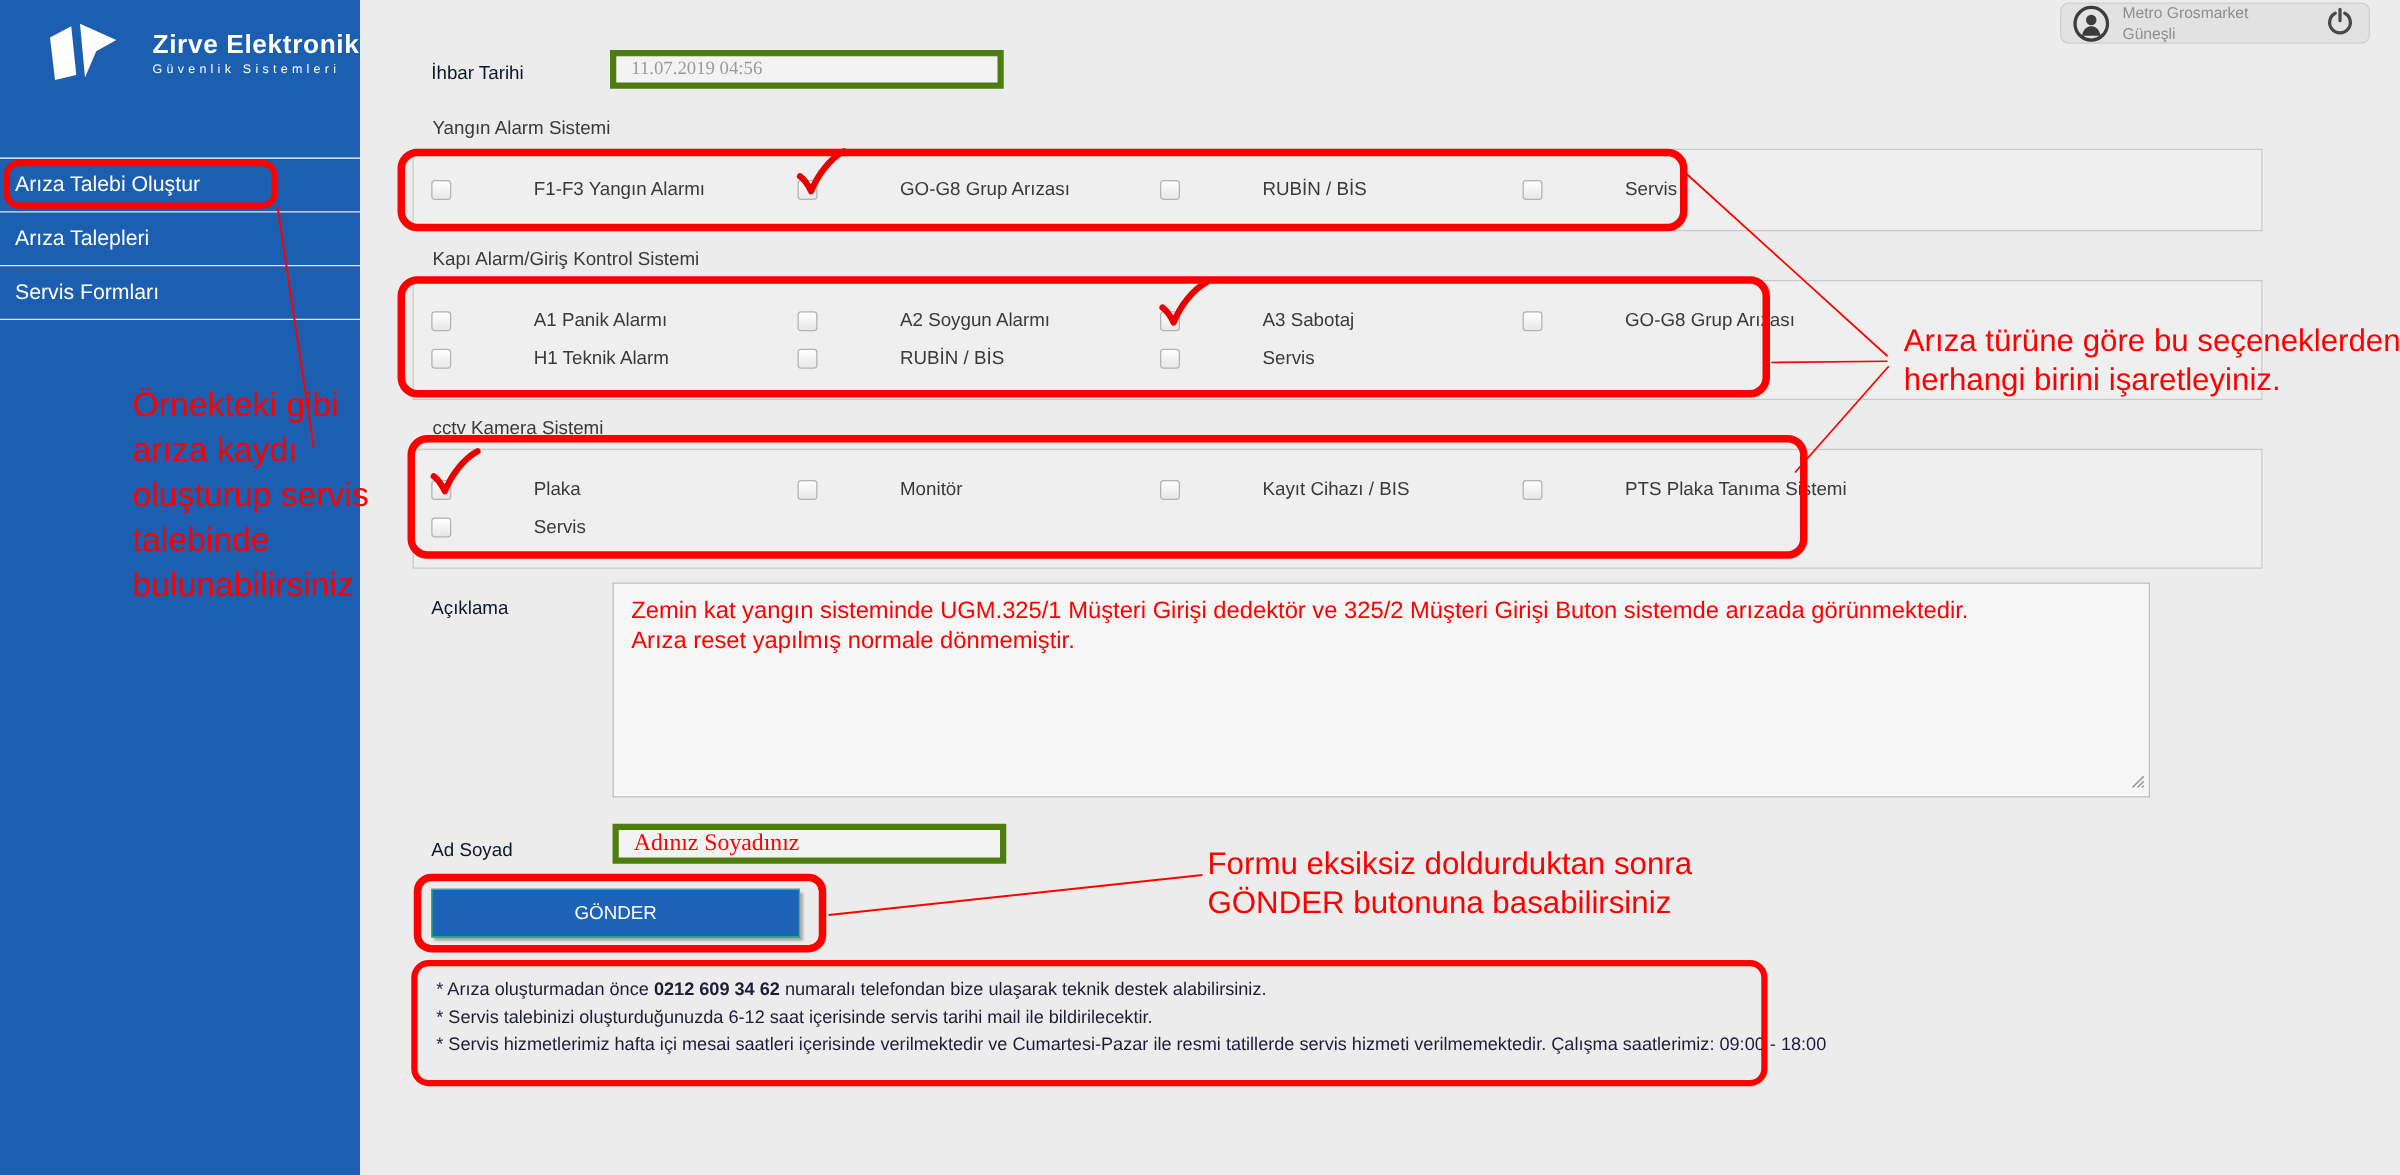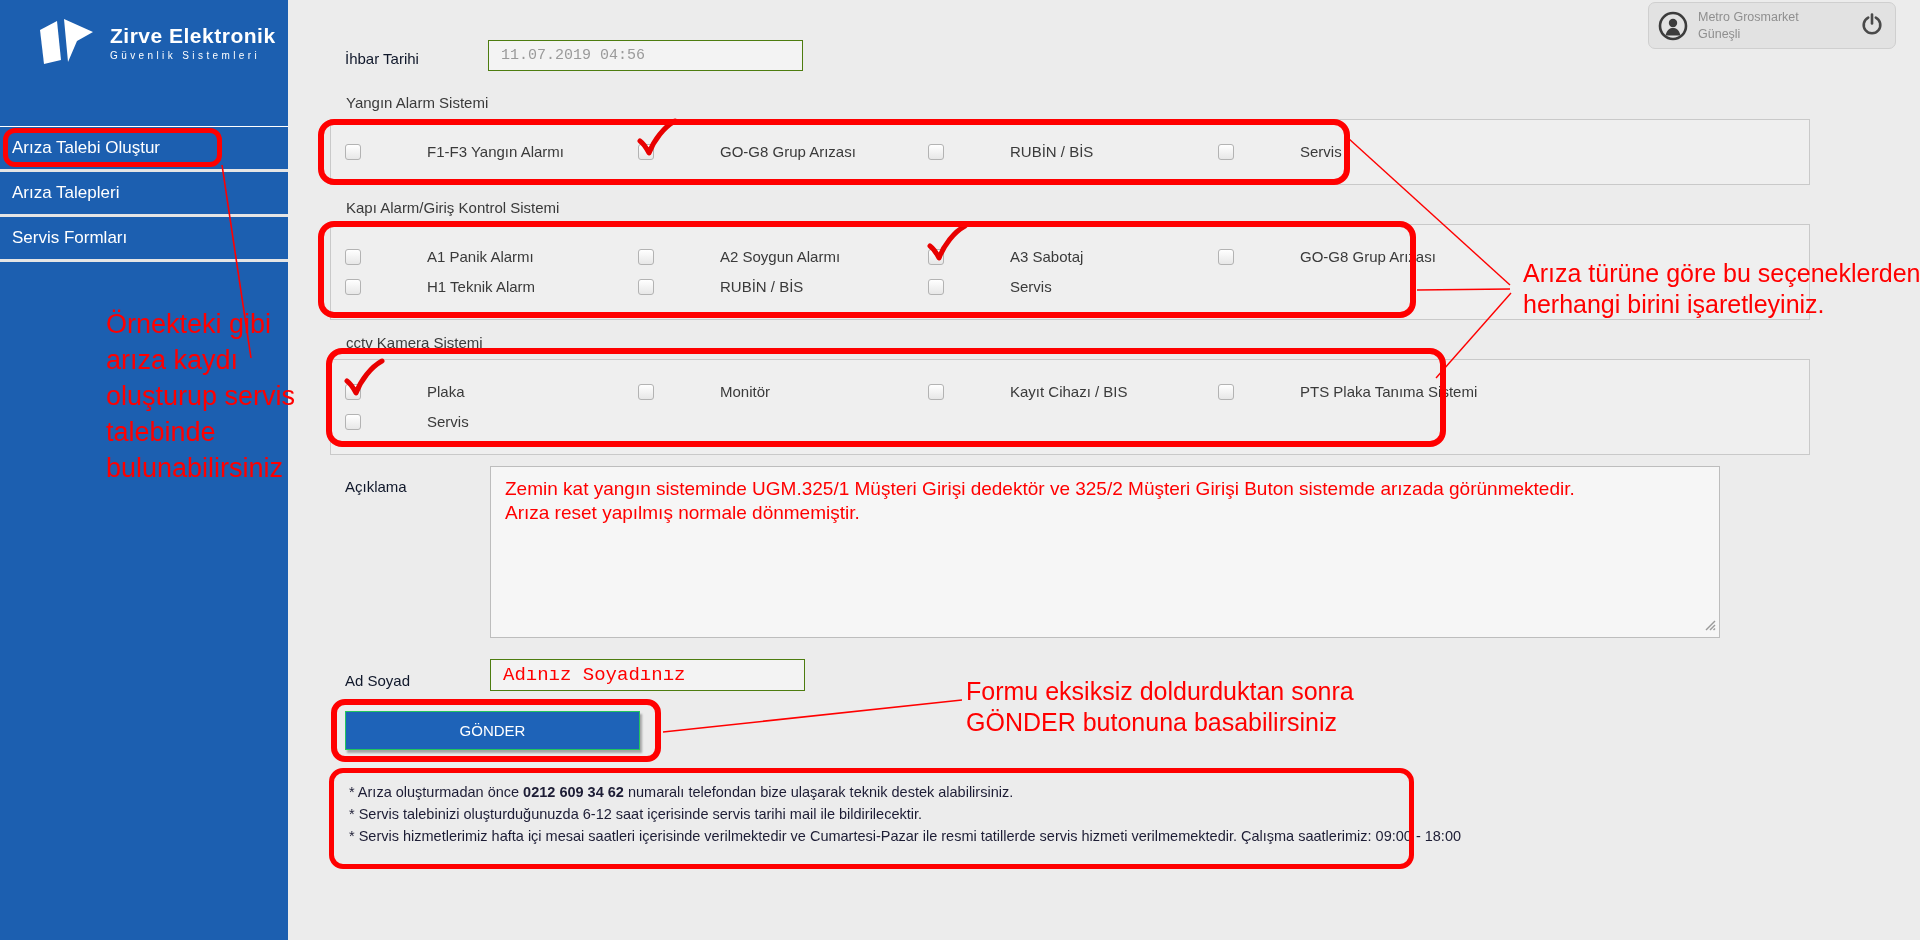--- a/index.html
+++ b/index.html
@@ -4,41 +4,41 @@
 <style>
   html,body{margin:0;padding:0}
   body{
     width:1920px;height:940px;overflow:hidden;position:relative;
     background:#ececec;font-family:"Liberation Sans",sans-serif;
   }
   .app{position:absolute;inset:0}
 
   
   .sidebar{position:absolute;left:0;top:0;width:288px;height:940px;background:#1c5fb0}
-  .logo{position:absolute;left:30px;top:16px;display:flex;align-items:center;gap:8px}
+  .logo{position:absolute;left:30px;top:16px;display:flex;align-items:center;gap:20px}
   .logo-text{display:flex;flex-direction:column}
   .logo-title{color:#fff;font-size:21px;font-weight:bold;letter-spacing:.5px;line-height:24px}
   .logo-sub{color:#fff;font-size:10px;letter-spacing:3.4px;margin-top:2px}
   .menu{position:absolute;top:126px;left:0;right:0;border-top:1px solid #fff}
   .menu-item{height:42px;line-height:42px;padding-left:12px;color:#fff;font-size:17px;
-    border-bottom:3px solid #e5e5e5;cursor:pointer}
+    border-bottom:1px solid #e5e5e5;cursor:pointer}
   .sidebar-note{position:absolute;left:106px;top:306px;width:206px;color:#ff0000;
     font-size:27px;line-height:36px}
 
   
   .content{position:absolute;left:288px;top:0;right:0;bottom:0}
 
-  .userbox{position:absolute;left:1360px;top:2px;width:248px;height:47px;background:#e2e2e2;
+  .userbox{position:absolute;left:1360px;top:2px;width:248px;height:33px;background:#e2e2e2;
     border:1px solid #cfcfcf;border-radius:7px;display:flex;align-items:center;box-sizing:border-box}
   .userbox .avatar{margin-left:9px;display:flex}
   .uname{flex:1;margin-left:10px;font-size:12.5px;color:#8f8f8f;line-height:17px}
   .powerbtn{margin-right:12px;background:none;border:none;padding:0;cursor:pointer;display:flex}
 
   .flabel{position:absolute;font-size:15px;color:#0f172a}
-  .tinput{position:absolute;background:#f3f3f3;border:1px solid #4d7c0f;font-family:Liberation Mono, monospace;
+  .tinput{position:absolute;background:#f3f3f3;border:5px solid #4d7c0f;font-family:Liberation Serif, serif;
     font-size:15px;padding:0 12px;box-sizing:border-box}
   #ihbar-input{left:200px;top:40px;width:315px;height:31px;color:#9a9a9a}
   #adsoyad-input{left:202px;top:659px;width:315px;height:32px;color:#ff0000;font-size:19px;}
 
   #sections{position:absolute;left:42px;top:90px;width:1480px}
   .sec-heading{font-size:15px;color:#3a3a3a;margin:14px 0 8px 16px}
   .section:first-child .sec-heading{margin-top:4px}
   .panel{border:1px solid #c9c9c9;background:#efefef;padding:24px 0 10px 14px}
   .cbx-row{display:grid;grid-template-columns:293px 290px 290px 1fr;height:30px;align-items:start}
   .cbx-item{display:flex;align-items:flex-end}

